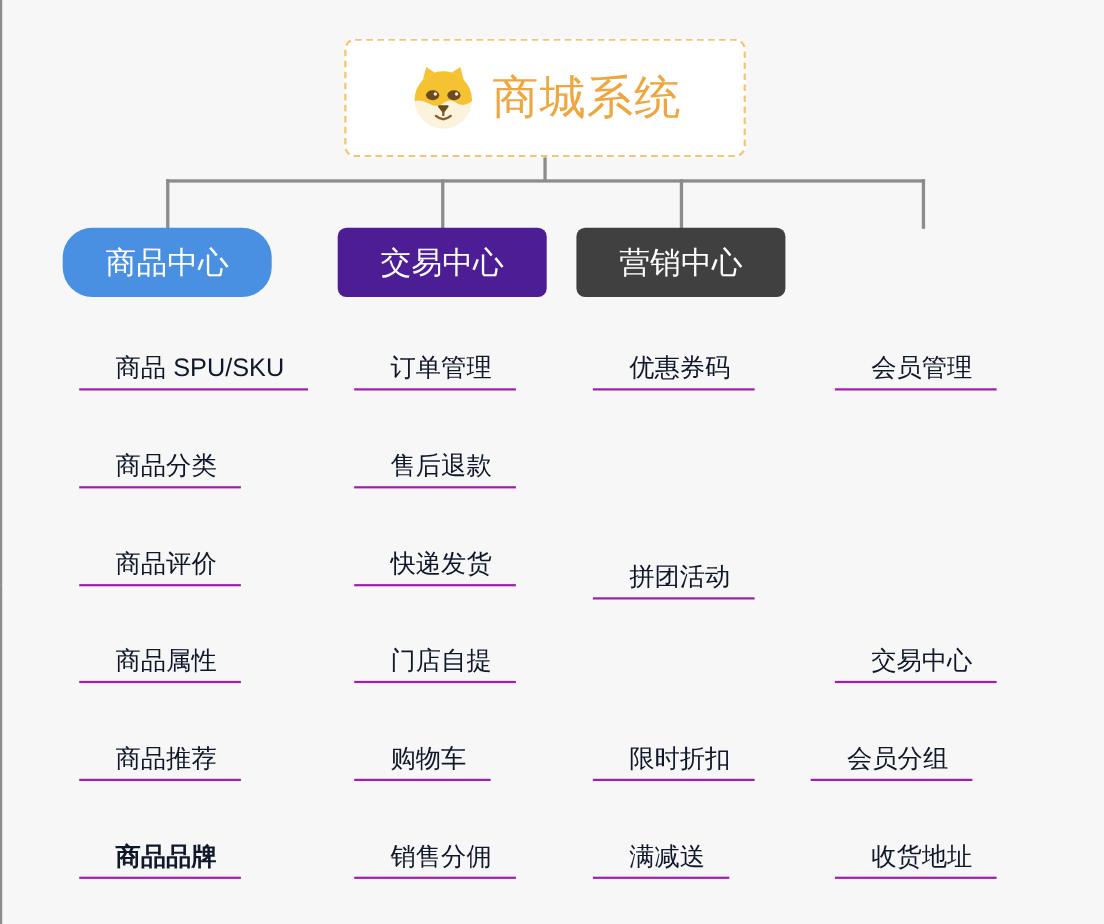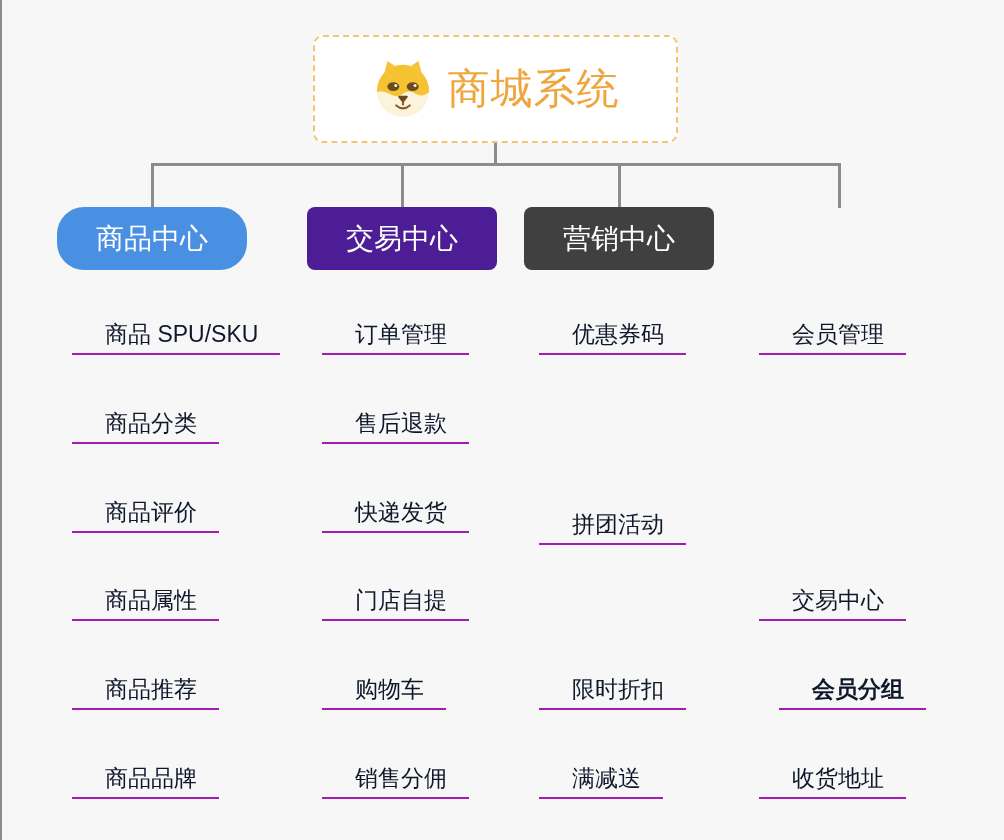--- a/index.html
+++ b/index.html
@@ -88,33 +88,33 @@
   </div>
 
   <div id="branches">
       <div class="branch-header" style="left: 57px; background: rgb(74, 144, 226); border-radius: 27px;">商品中心</div>
       <div class="branch-vline" style="left: 72px;"></div>
       <div class="child-node" style="left: 72px; top: 321px;">商品 SPU/SKU</div>
       <div class="child-node" style="left: 72px; top: 410px;">商品分类</div>
       <div class="child-node" style="left: 72px; top: 499px;">商品评价</div>
       <div class="child-node" style="left: 72px; top: 587px;">商品属性</div>
       <div class="child-node" style="left: 72px; top: 676px;">商品推荐</div>
-      <div class="child-node" style="left: 72px; top: 765px;">商品品牌</div>
+      <div class="child-node" style="left: 72px; top: 765px; font-weight: bold;">商品品牌</div>
       <div class="branch-header" style="left: 307px; background: #4c1d95;">交易中心</div>
       <div class="branch-vline" style="left: 322px;"></div>
       <div class="child-node" style="left: 322px; top: 321px;">订单管理</div>
       <div class="child-node" style="left: 322px; top: 499px;">快递发货</div>
       <div class="child-node" style="left: 322px; top: 410px;">售后退款</div>
       <div class="child-node" style="left: 322px; top: 587px;">门店自提</div>
       <div class="child-node" style="left: 322px; top: 676px;">购物车</div>
       <div class="child-node" style="left: 322px; top: 765px;">销售分佣</div>
       <div class="branch-header" style="left: 524px; background: #404040;">营销中心</div>
       <div class="child-node" style="left: 539px; top: 321px;">优惠券码</div>
       <div class="child-node" style="left: 539px; top: 499px; margin-top: 12px;">拼团活动</div>
       <div class="child-node" style="left: 539px; top: 676px;">限时折扣</div>
       <div class="child-node" style="left: 539px; top: 765px;">满减送</div>
       <div class="child-node" style="left: 759px; top: 321px;">会员管理</div>
       <div class="child-node" style="left: 759px; top: 587px;">交易中心</div>
-      <div class="child-node" style="left: 779px; top: 676px; font-weight: bold;">会员分组</div>
+      <div class="child-node" style="left: 737px; top: 676px;">会员分组</div>
       <div class="child-node" style="left: 759px; top: 765px;">收货地址</div>
     </div>
 
 </div>
 
 </body></html>

